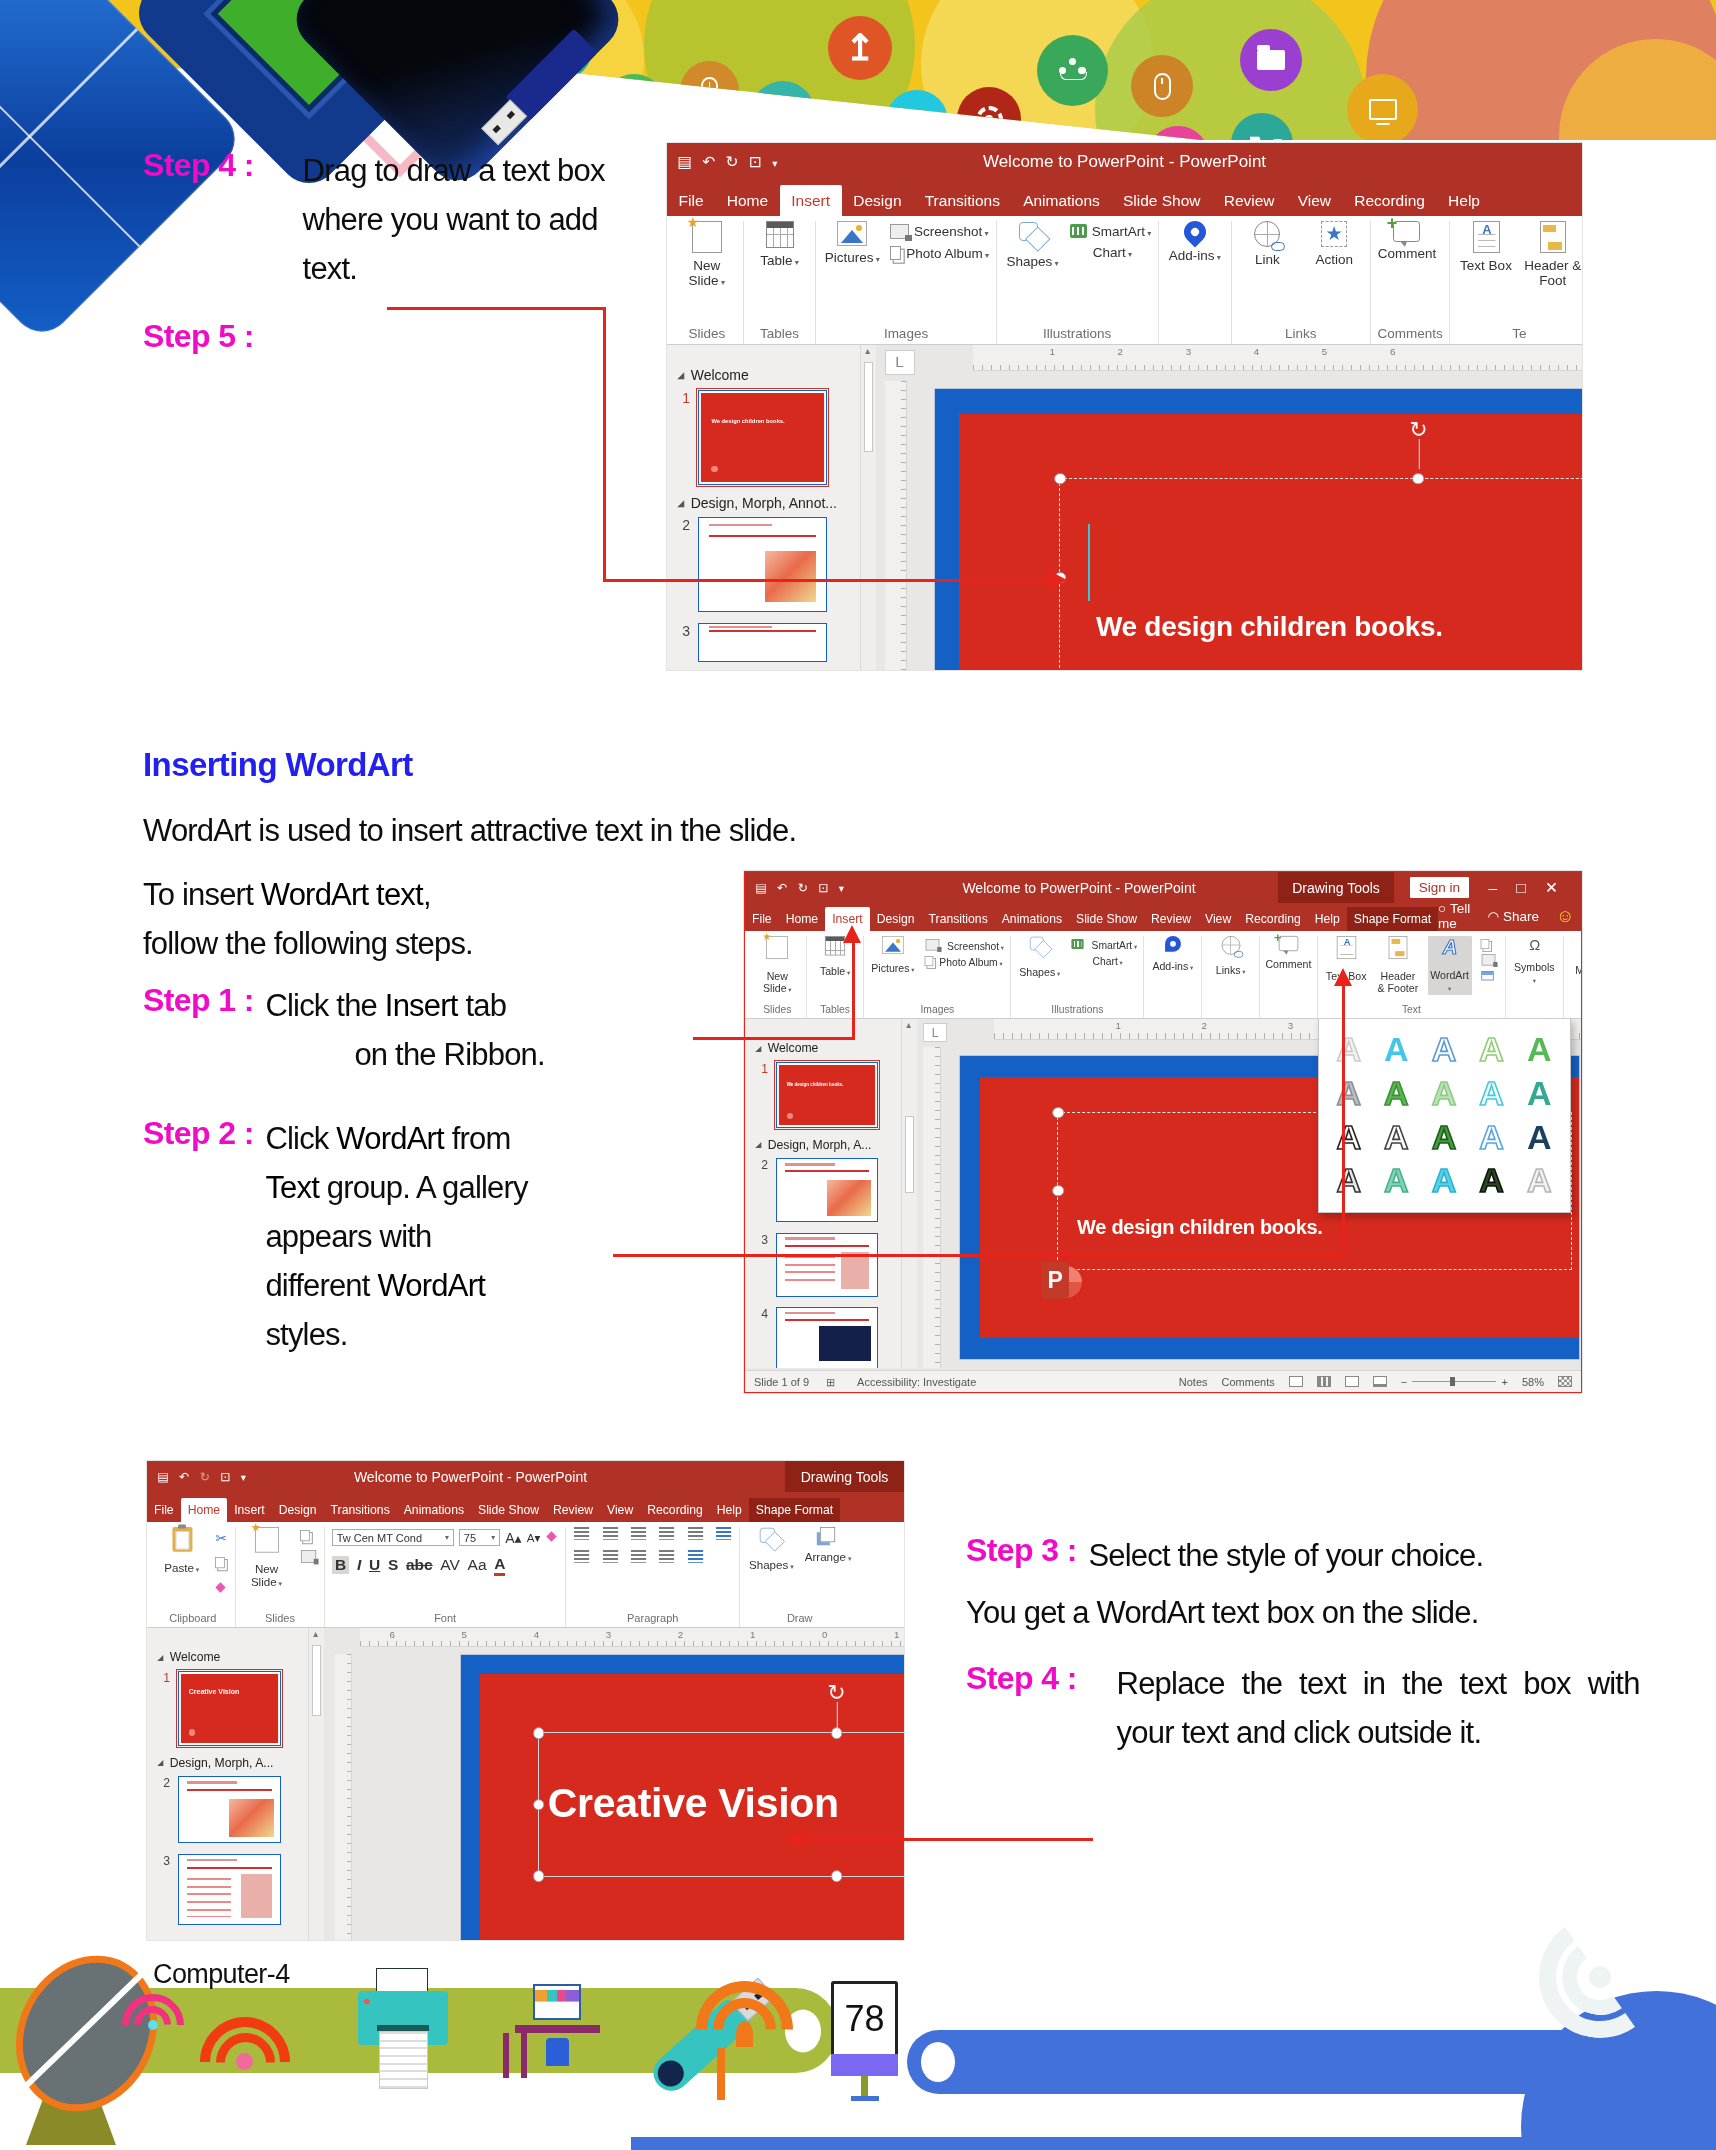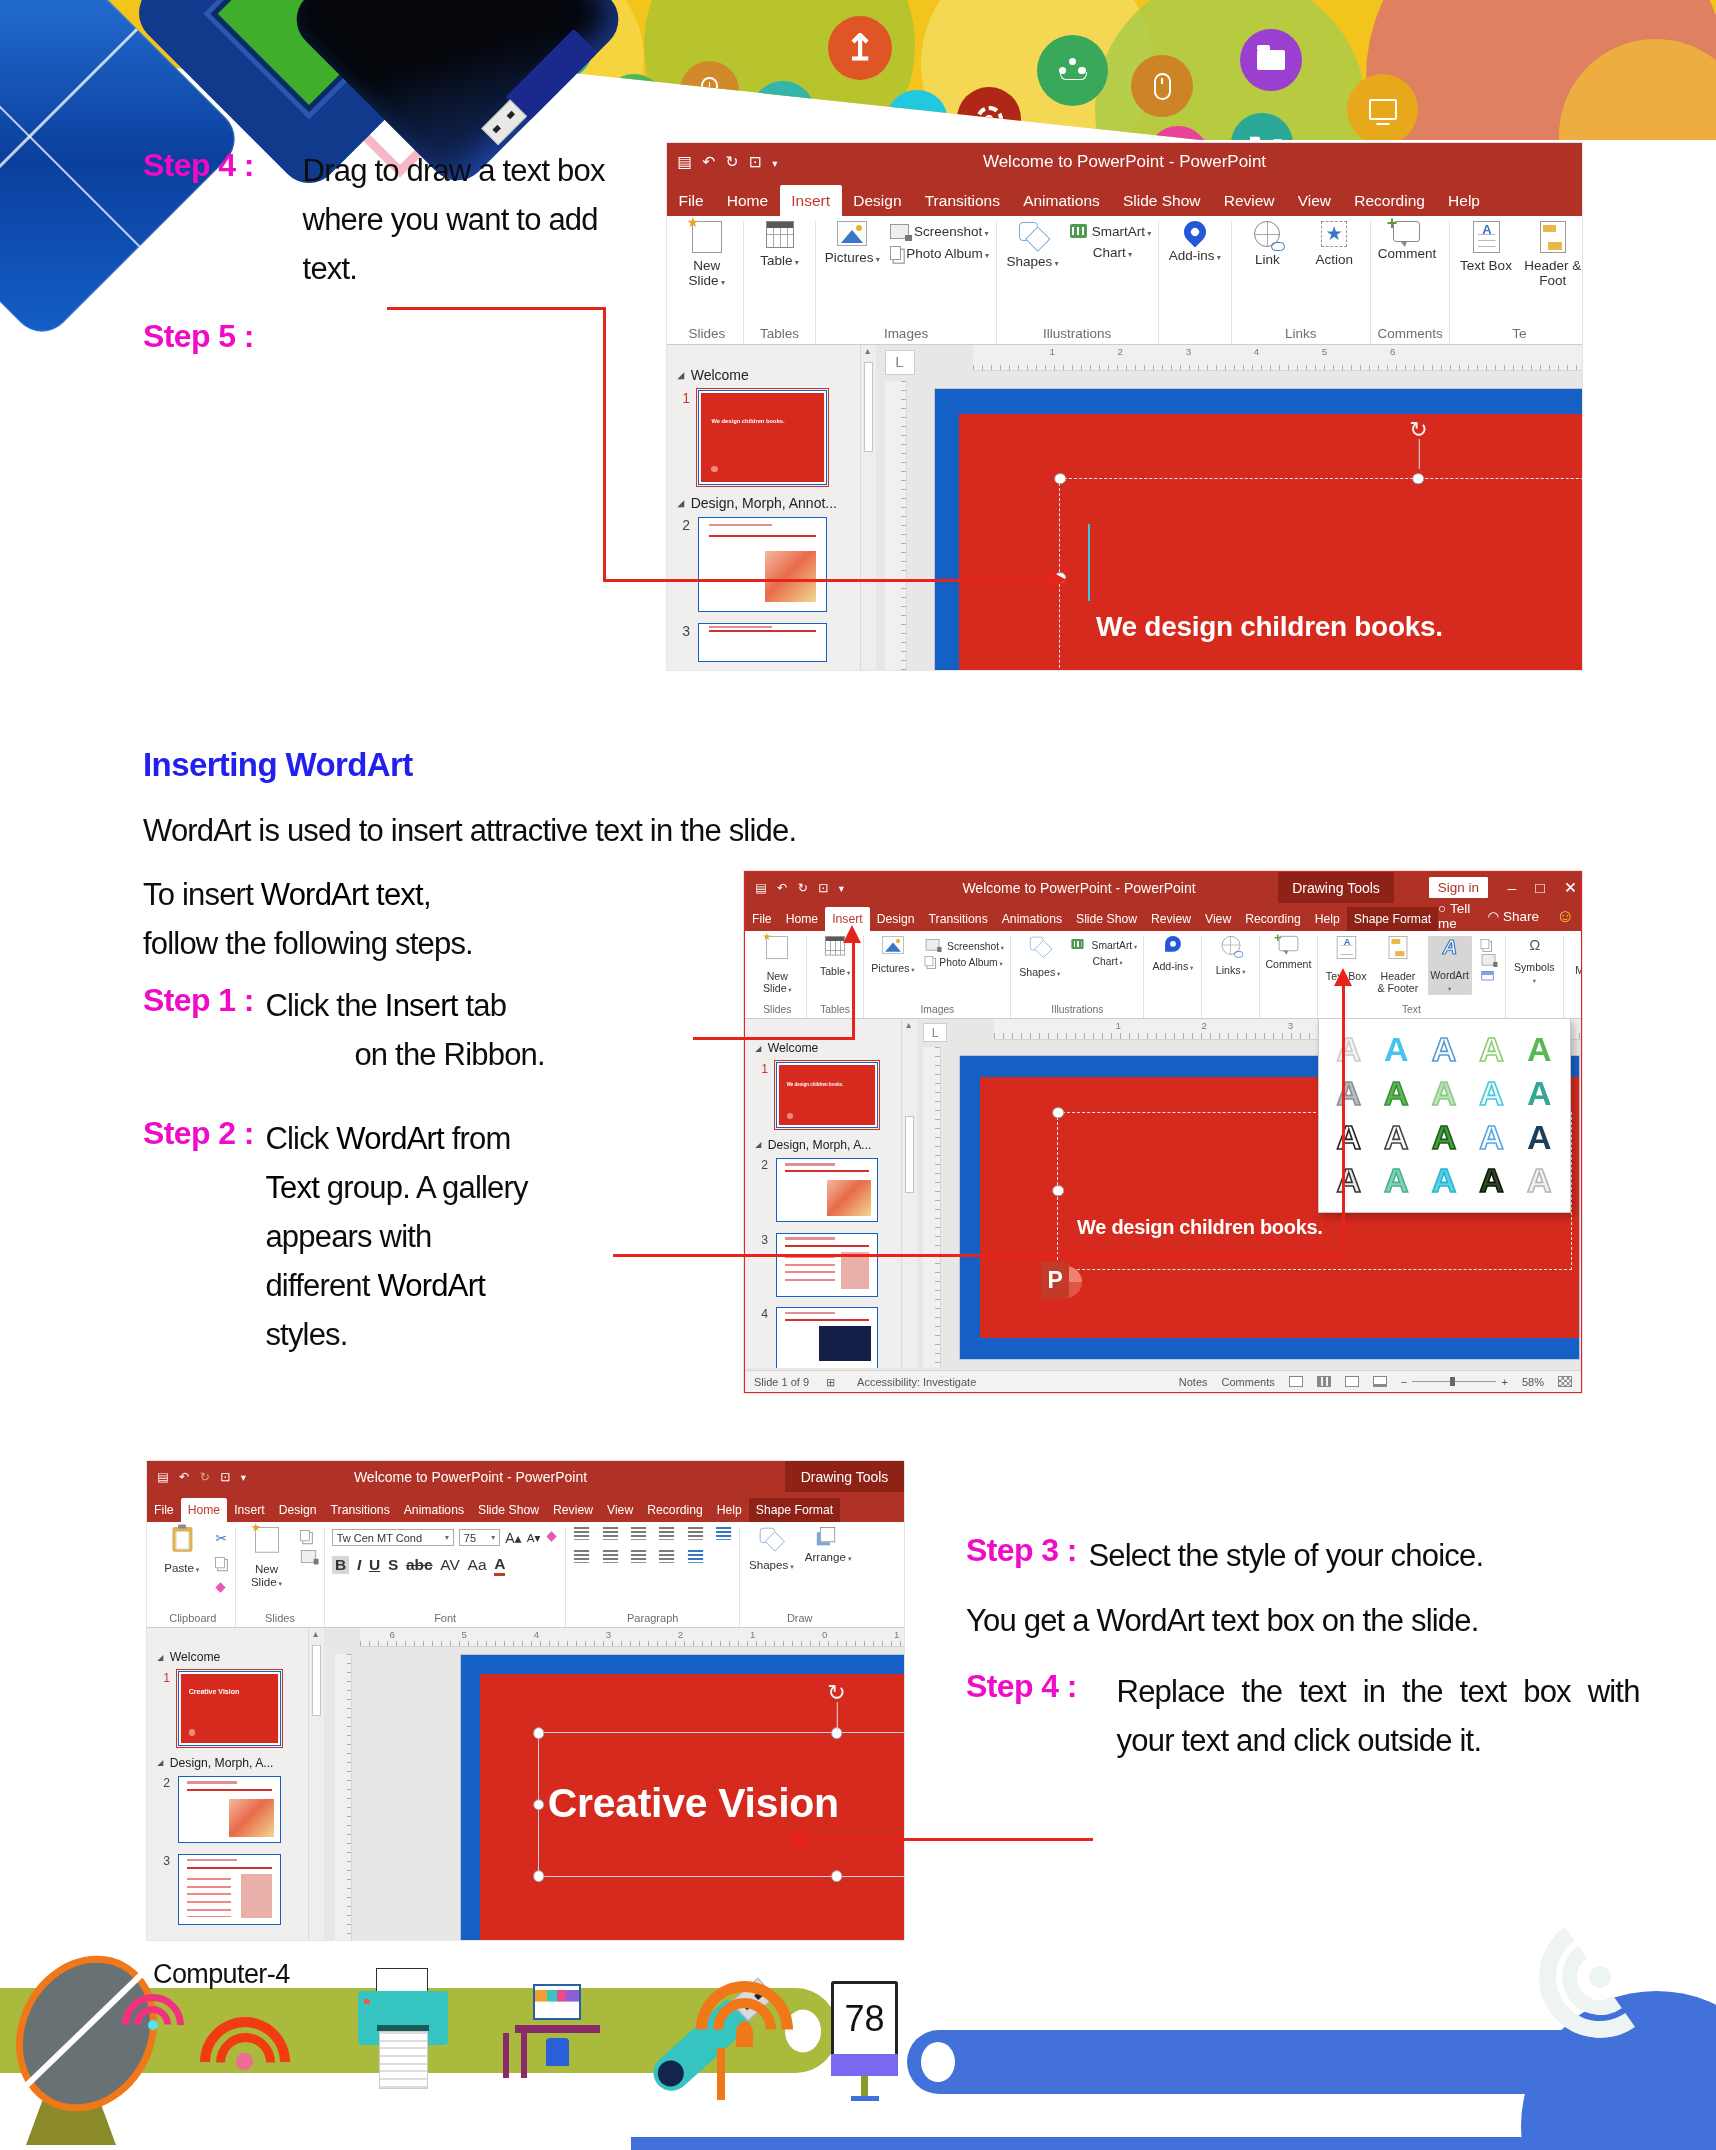--- a/index.html
+++ b/index.html
@@ -64,21 +64,21 @@
 .ppt{position:absolute;background:#e9e7e5;overflow:hidden;box-shadow:0 0 0 0.6px #d5d3d1}
 .tbar{background:#b03226;color:#fff;display:flex;align-items:center;position:relative}
 .qat{display:flex;align-items:center;gap:10.3px;padding-left:10.3px;color:#fff}
 .qat span{font-size:15.5px}
 .ic-save:before{content:"▤"}
 .ic-undo:before{content:"↶"}
 .ic-redo:before{content:"↻"}
 .ic-pres:before{content:"⊡"}
 .ic-more:before{content:"▾";font-size:10.3px}
 .ttl{position:absolute;left:0;right:0;text-align:center;font-size:16px}
-.winbtns{margin-left:auto;display:flex;align-items:center;gap:19.3px;padding-right:4px;font-size:15.5px;z-index:2}
+.winbtns{margin-left:auto;display:flex;align-items:center;gap:19.3px;padding-right:23px;font-size:15.5px;z-index:2}
 .ctx{background:#8e2216;color:#fff;font-size:14px;display:flex;align-items:center;justify-content:center;position:absolute;top:0;bottom:0}
 .signin{background:#fff;color:#b03226;font-size:13.5px;padding:2.6px 9px;border-radius:1.3px;z-index:2}
 .tabs{background:#b03226;display:flex;align-items:flex-end;color:#fff;position:relative}
 .tab{padding:6.4px 11.6px;font-size:15px;white-space:nowrap}
 .tab.act{background:#fff;color:#c4392b;border-radius:1.9px 1.9px 0 0}
 .tab.ctxtab{background:#8e2216}
 .tmisc{display:flex;align-items:center;gap:17px;margin-left:auto;padding-right:9px;font-size:13.5px}
 .bulb:before{content:"○";margin-right:3.9px}
 .shr:before{content:"◠";margin-right:3.9px}
 .smiley{color:#f5d02a;font-size:18px}
@@ -939,21 +939,21 @@
   </div>
 
   <div class="rarr left" style="left:785px;top:1829px"></div>
   <div class="rl" style="left:803px;top:1838px;width:290px;height:2.6px"></div>
 
   <div class="abs" style="left:966px;top:1532px;width:691px">
     <div class="steprow">
       <div class="steplab">Step 3 :</div>
       <div class="btxt">Select the style of your choice.</div>
     </div>
-    <div class="btxt just" style="margin-top:16px">You get a WordArt text box on the slide.</div>
+    <div class="btxt just" style="margin-top:8px">You get a WordArt text box on the slide.</div>
     <div class="steprow" style="margin-top:22px">
       <div class="steplab" style="width:139px">Step 4 :</div>
       <div class="btxt just" style="width:523px">Replace the text in the text box with your text and click outside it.</div>
     </div>
   </div>
 
   <div class="gband" style="left:0;top:1988px;width:838px;height:85px">
       <span class="hole"></span>
     </div>
 

